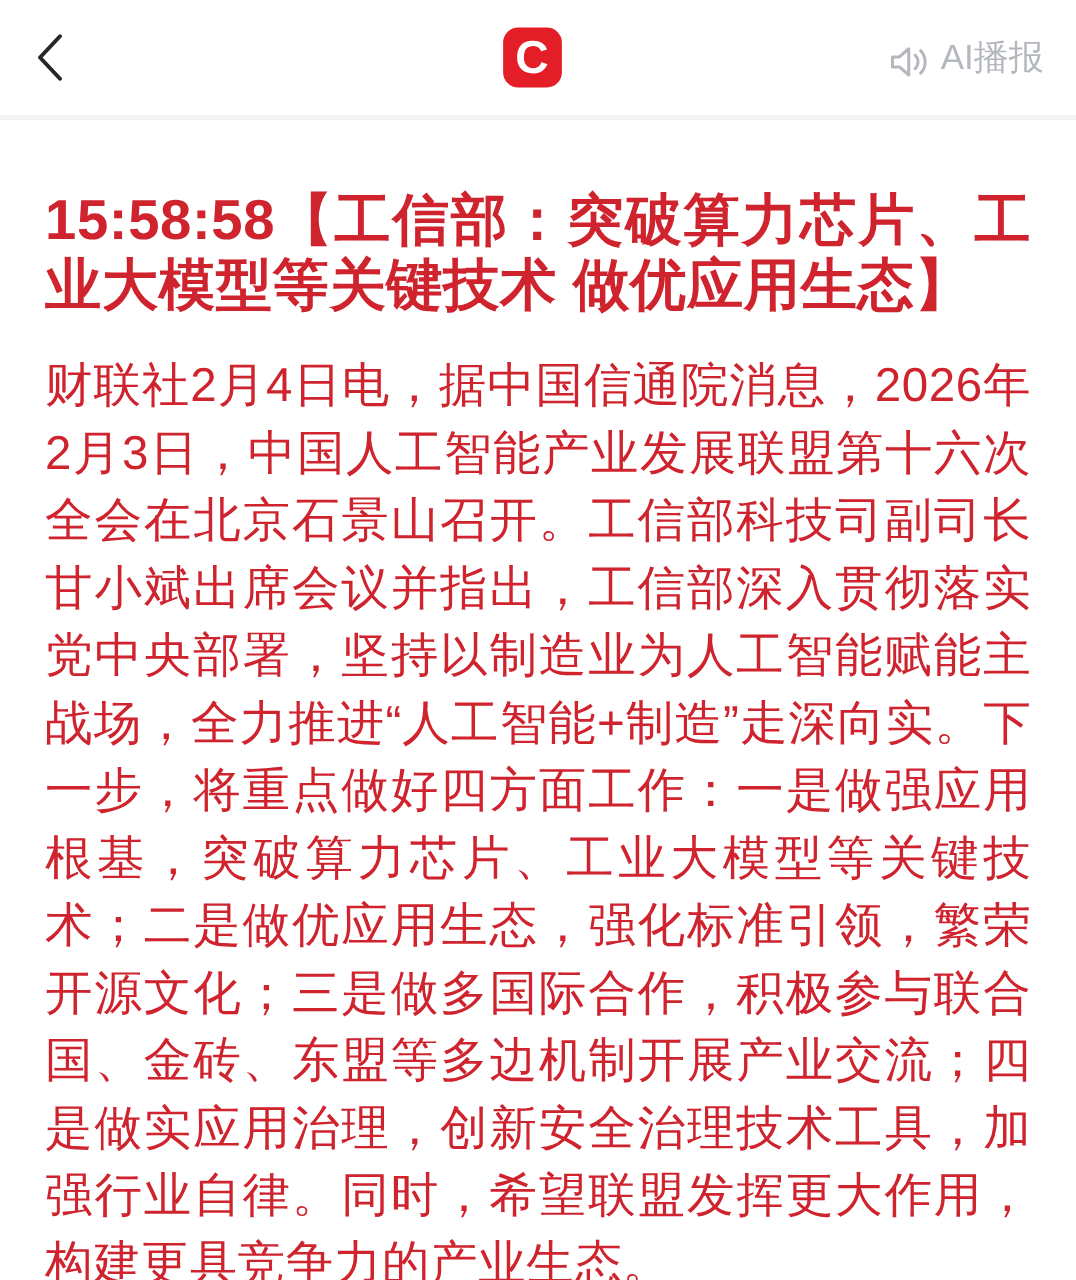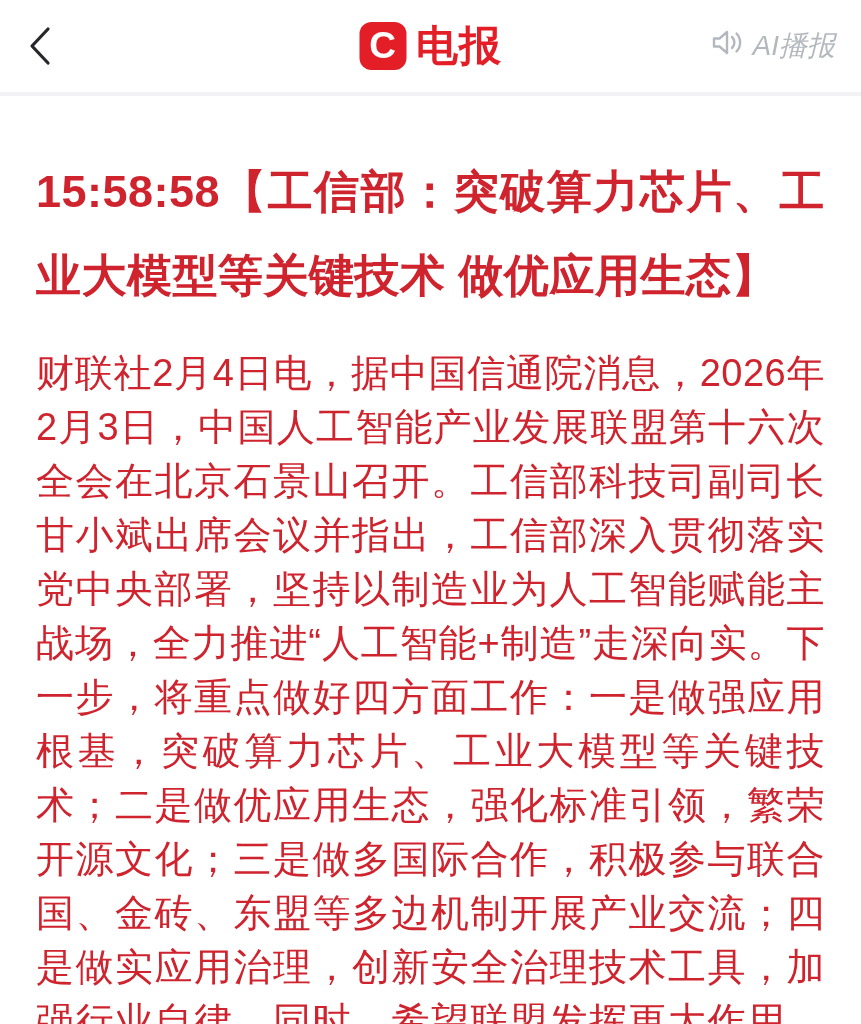--- a/index.html
+++ b/index.html
@@ -60,40 +60,39 @@
     line-height: 1;
     display: flex;
     align-items: baseline;
   }
   .brand-black { color: #17171d; }
   .brand-red   { color: #e41e26; }
 
   .ai-broadcast {
     margin-left: auto;
     display: flex;
-    align-items: flex-start;
+    align-items: flex-end;
     gap: 9px;
     color: #b4b8be;
     font-size: 28px;
     cursor: pointer;
     white-space: nowrap;
-    font-style: italic;
   }
 
   .header-sep {
     height: 4px;
     background: #f3f3f5;
   }
 
   
   .article { padding: 0 36px; }
   .headline {
     margin: 54px 0 0 0;
     font-size: 45px;
-    line-height: 84px;
+    line-height: 52px;
     font-weight: 700;
     color: #cf232e;
     text-align: justify;
     letter-spacing: 0.5px;
   }
   .body-text {
     margin: 28px 0 0 0;
     font-size: 38px;
     line-height: 54px;
     font-weight: 500;
@@ -111,21 +110,20 @@
     <span style="display:flex;">
       <svg width="27" height="42" viewBox="0 0 27 42" fill="none" stroke="#26262b" stroke-width="3.2" stroke-linecap="round" stroke-linejoin="round">
         <path d="M22 4 L6 21 L22 38"></path>
       </svg>
     </span>
   </div>
 
   <div class="logo">
     <div class="logo-badge">C</div>
     <div class="logo-text">
-      <span class="brand-red">电报</span>
     </div>
   </div>
 
   <div class="ai-broadcast">
     <span style="display:flex;">
       <svg width="33" height="31" viewBox="0 0 33 31" fill="none" stroke="#b4b8be" stroke-width="2.4" stroke-linecap="round" stroke-linejoin="round">
         <path d="M3 11.5 h5.5 l7.5-6.5 v21 l-7.5-6.5 H3 z"></path>
         <path d="M21 10 a7.5 7.5 0 0 1 0 11"></path>
         <path d="M25.5 6.5 a13 13 0 0 1 0 18"></path>
       </svg>

